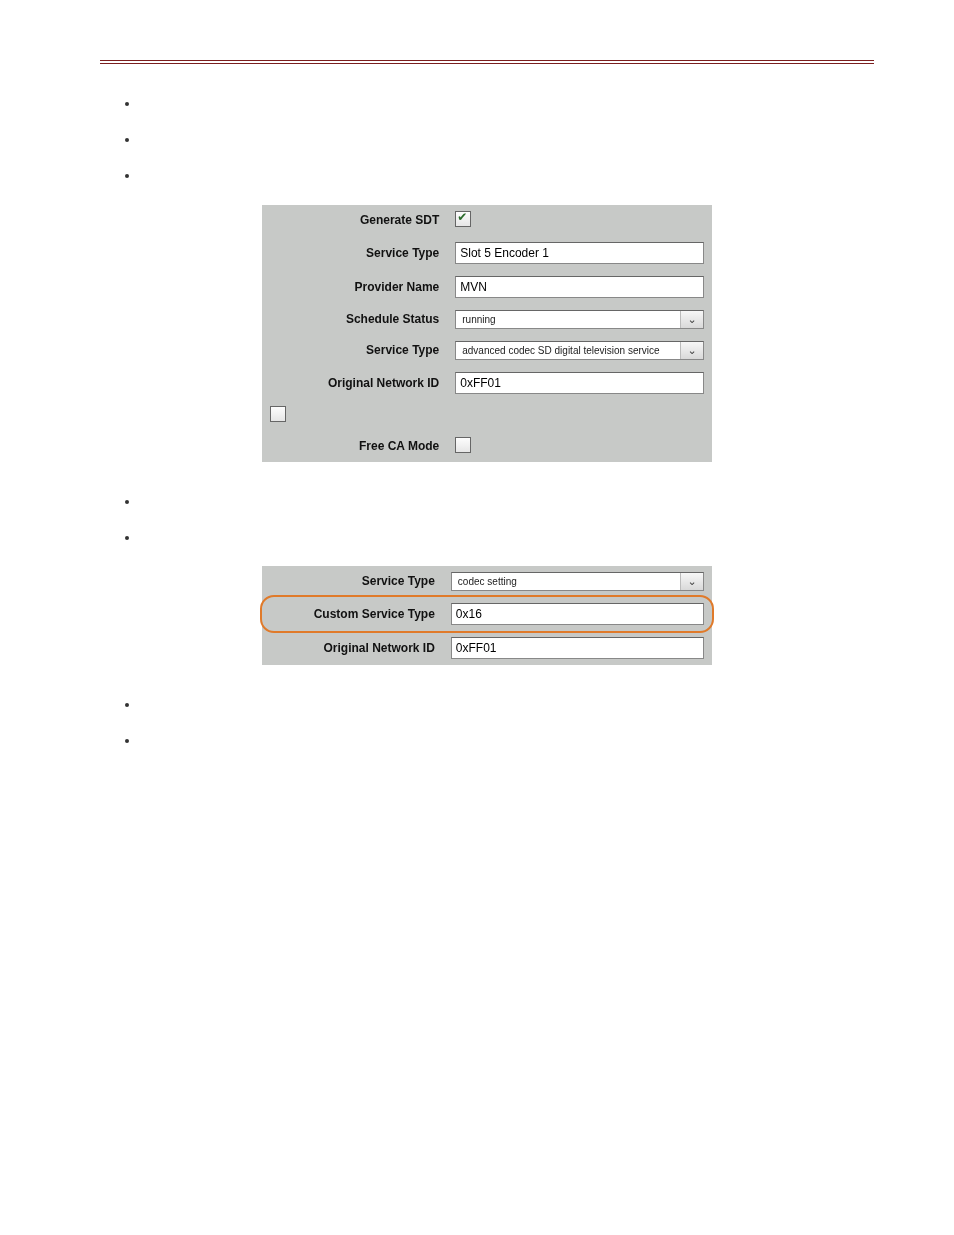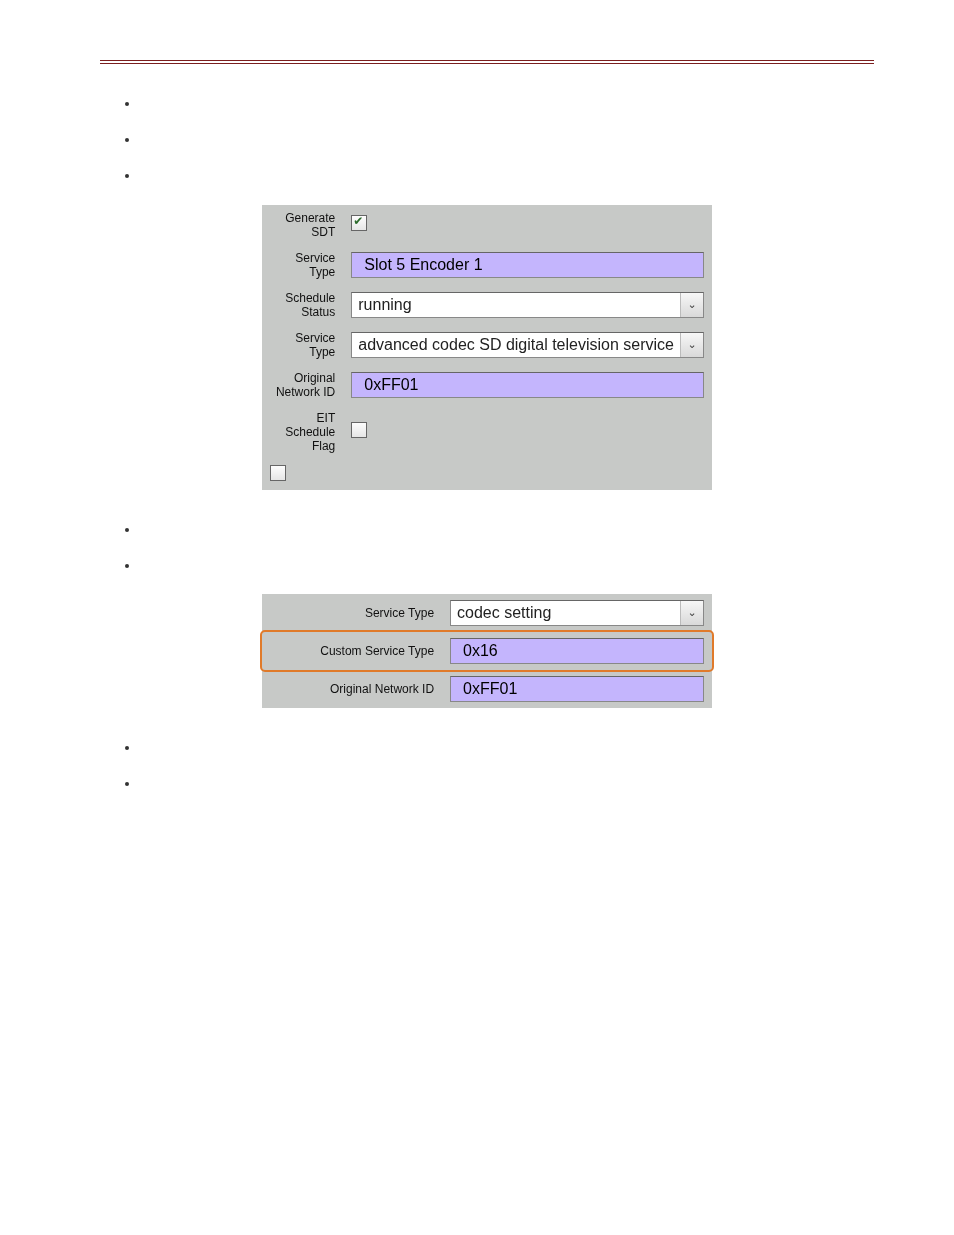--- a/index.html
+++ b/index.html
@@ -3,29 +3,29 @@
 <meta charset="utf-8">
 <style>
 html,body{margin:0;padding:0;font-family:Arial,Helvetica,sans-serif;color:#222}
 .page{width:954px;min-height:1235px;box-sizing:border-box;padding:60px 80px 40px 100px;position:relative}
 .top-rule{border:none;border-top:4px double #7b1f1f;margin:0 0 30px 0}
 ul.bullets{list-style:disc;margin:0 0 20px 40px;padding:0}
 ul.bullets li{margin:18px 0;font-size:14px;line-height:1.3;color:#333}
 .panel{background:#c7c9c7;display:table;margin:10px auto 30px auto;border-collapse:collapse;width:450px}
 .panel .row{display:table-row}
 .panel .lab,.panel .ctl{display:table-cell;vertical-align:middle;padding:6px 8px;font-size:12px}
-.panel .lab{font-weight:normal;text-align:right;width:170px;color:#111}
+.panel .lab{font-weight:bold;text-align:right;width:170px;color:#111}
 .panel .ctl{width:260px}
-input.txt{width:100%;box-sizing:border-box;border:1px solid #888;border-top:1px solid #666;font-size:16px;padding:3px 12px;background:#c4b5fd}
+input.txt{width:100%;box-sizing:border-box;border:1px solid #888;border-top:1px solid #666;font-size:12px;padding:3px 4px;background:#ffffff}
 .select{display:flex;align-items:stretch;width:100%;border:1px solid #888;border-top:1px solid #666;background:#fff;box-sizing:border-box}
-.select .val{flex:1;font-size:16px;padding:3px 6px;white-space:nowrap;overflow:hidden}
+.select .val{flex:1;font-size:10px;padding:3px 6px;white-space:nowrap;overflow:hidden}
 .select .btn{width:22px;border-left:1px solid #bbb;background:linear-gradient(#f7f7f7,#d9d9d9);display:flex;align-items:center;justify-content:center;font-size:11px;color:#444}
 .cb{display:inline-block;width:14px;height:14px;border:1px solid #666;background:linear-gradient(#fdfdfd,#e6e6e6);position:relative}
 .cb.checked::after{content:"✔";position:absolute;left:1px;top:-2px;font-size:12px;color:#2b6b2b}
-.highlight{outline:2px solid #e07a2a;border-radius:3px}
+.highlight{outline:2px solid #e07a2a;border-radius:12px}
 </style>
 </head>
 <body>
 
 <div class="page">
   <hr class="top-rule">
 
   <ul class="bullets">
     <li>&nbsp;</li>
     <li>&nbsp;</li>
@@ -33,20 +33,24 @@
   </ul>
 
   <div class="panel">
     <div class="row">
       <div class="lab">Generate SDT</div>
       <div class="ctl"><span class="cb checked"></span></div>
     </div>
     <div class="row">
       <div class="lab">Service Type</div>
       <div class="ctl"><input class="txt" value="Slot 5 Encoder 1" style=""></div>
+    </div>
+    <div class="row">
+      <div class="lab">Provider Name</div>
+      <div class="ctl"><input class="txt" value="MVN" style=""></div>
     </div>
     <div class="row">
       <div class="lab">Schedule Status</div>
       <div class="ctl">
         <div class="select">
           <div class="val">running</div>
           <div class="btn">⌄</div>
         </div>
       </div>
     </div>
@@ -57,24 +61,24 @@
           <div class="val">advanced codec SD digital television service</div>
           <div class="btn">⌄</div>
         </div>
       </div>
     </div>
     <div class="row">
       <div class="lab">Original Network ID</div>
       <div class="ctl"><input class="txt" value="0xFF01" style=""></div>
     </div>
     <div class="row">
-      <div class="lab">EIT Schedule Flag</div>
       <div class="ctl"><span class="cb"></span></div>
     </div>
     <div class="row">
+      <div class="lab">Free CA Mode</div>
       <div class="ctl"><span class="cb"></span></div>
     </div>
   </div>
 
   <ul class="bullets">
     <li>&nbsp;</li>
     <li>&nbsp;</li>
   </ul>
 
   <div class="panel">

